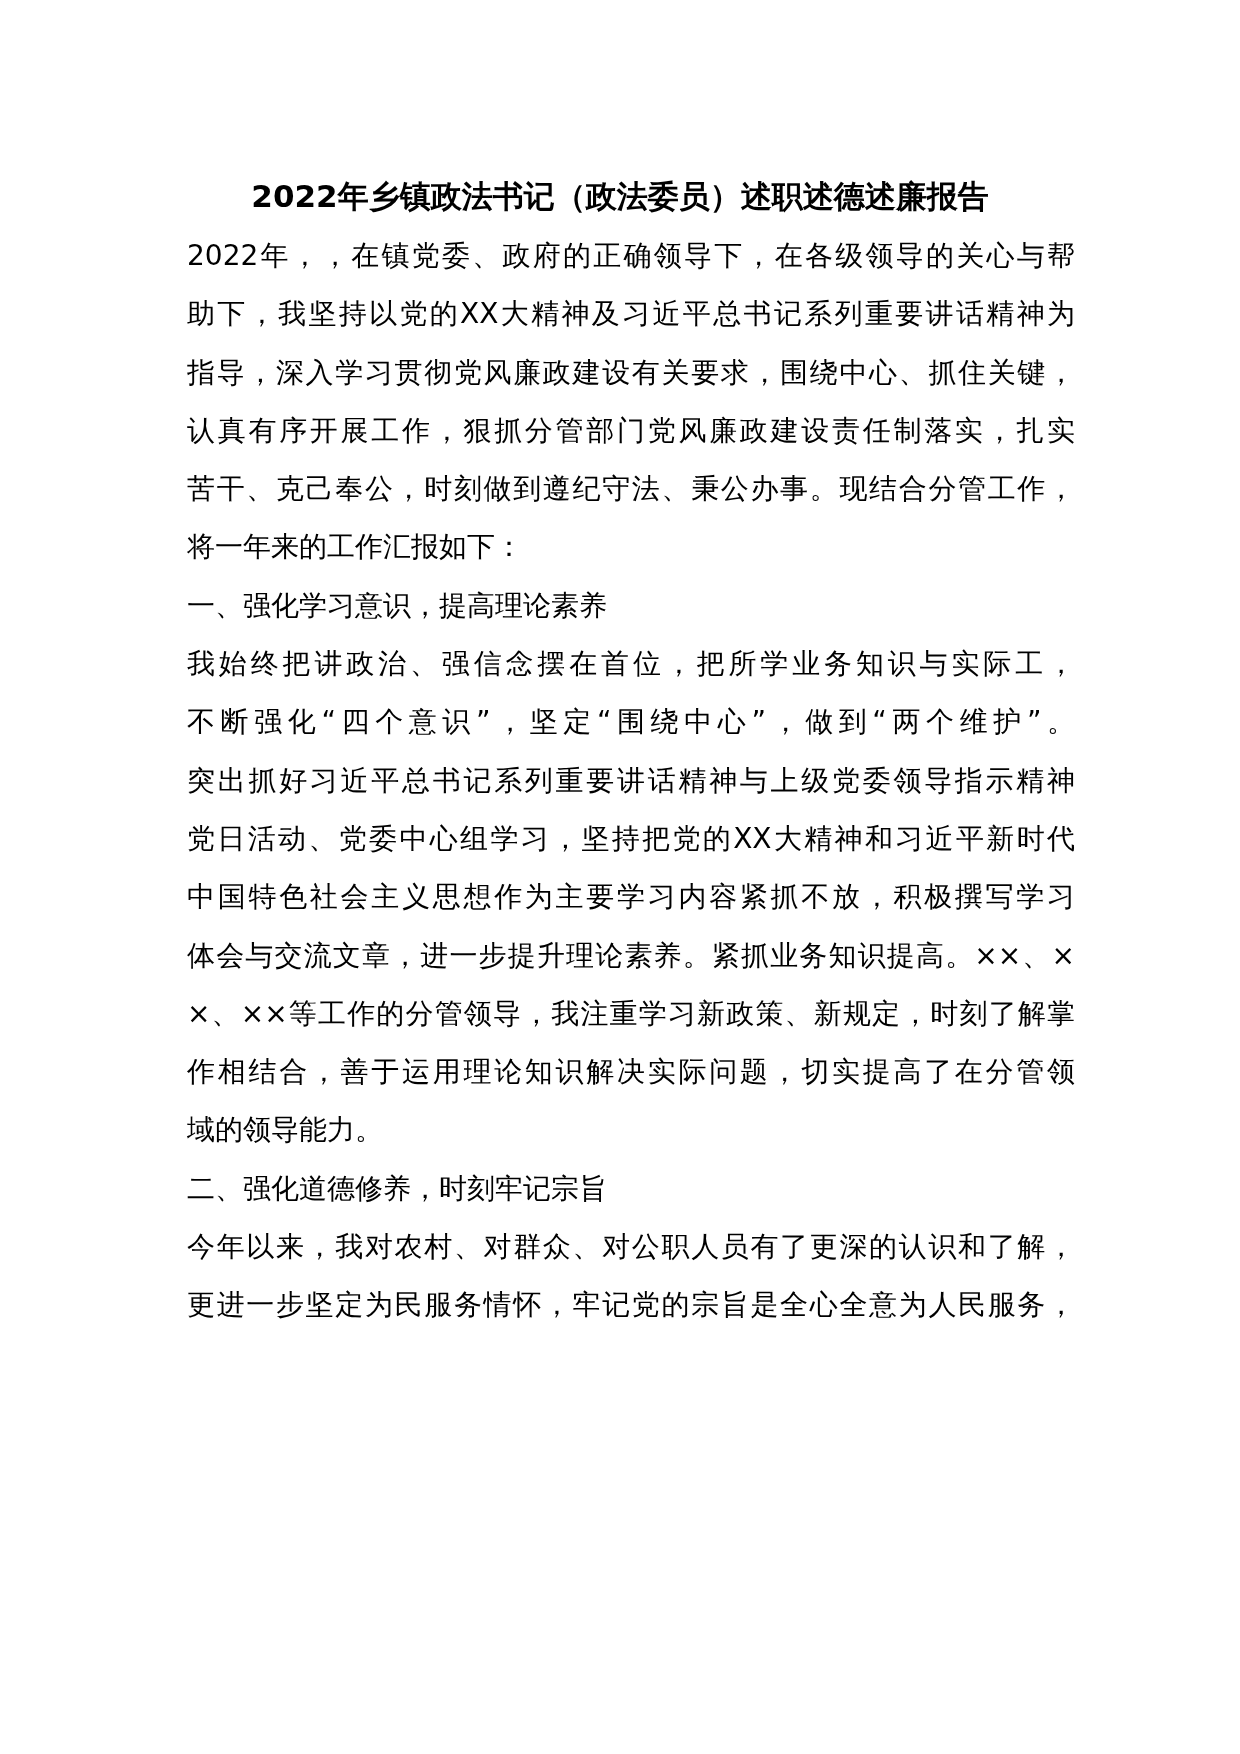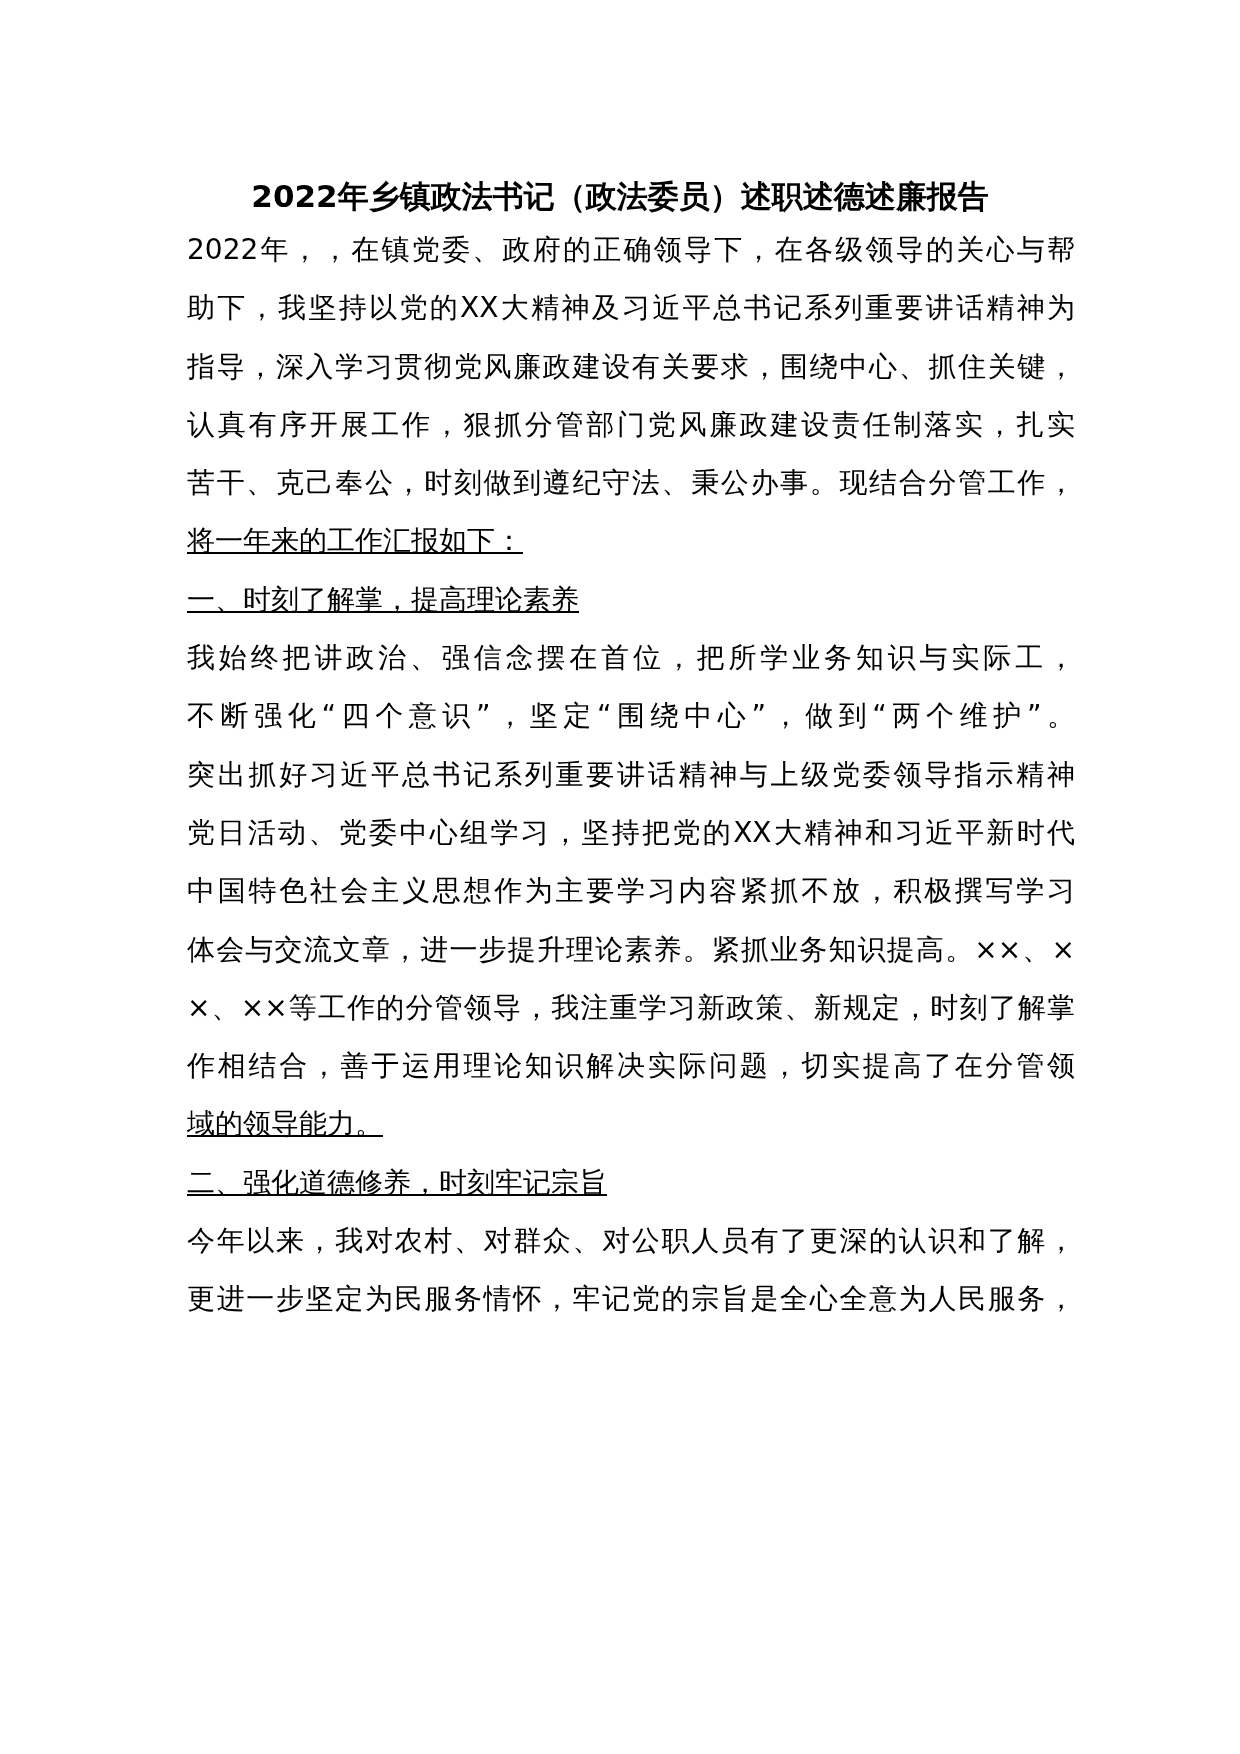--- a/index.html
+++ b/index.html
@@ -31,52 +31,51 @@
       text-align: center;
       font-size: 31px;
       font-weight: bold;
       line-height: 40px;
       letter-spacing: 0px;
       white-space: nowrap;
     }
     .body-lines {
       position: absolute;
       left: 187px;
-      top: 230px;
+      top: 236px;
       width: 888px;
     }
     .line {
       height: 58.3px;
       line-height: 40px;
       font-size: 28px;
       white-space: nowrap;
       overflow: visible;
       text-align: justify;
       text-align-last: justify;
       letter-spacing: 0px;
     }
     .line.last {
       text-align-last: left;
-      text-decoration: underline;
     }
   </style>
 </head>
 <body>
 
 <div class="page">
   <div class="title">2022年乡镇政法书记（政法委员）述职述德述廉报告</div>
 
   <div class="body-lines">
     <div class="line">2022年，，在镇党委、政府的正确领导下，在各级领导的关心与帮</div>
     <div class="line">助下，我坚持以党的XX大精神及习近平总书记系列重要讲话精神为</div>
     <div class="line">指导，深入学习贯彻党风廉政建设有关要求，围绕中心、抓住关键，</div>
     <div class="line">认真有序开展工作，狠抓分管部门党风廉政建设责任制落实，扎实</div>
     <div class="line">苦干、克己奉公，时刻做到遵纪守法、秉公办事。现结合分管工作，</div>
     <div class="line last">将一年来的工作汇报如下：</div>
-    <div class="line last">一、时刻了解掌，提高理论素养</div>
+    <div class="line last">一、强化学习意识，提高理论素养</div>
     <div class="line">我始终把讲政治、强信念摆在首位，把所学业务知识与实际工，</div>
     <div class="line">不断强化“四个意识”，坚定“围绕中心”，做到“两个维护”。</div>
     <div class="line">突出抓好习近平总书记系列重要讲话精神与上级党委领导指示精神</div>
     <div class="line">党日活动、党委中心组学习，坚持把党的XX大精神和习近平新时代</div>
     <div class="line">中国特色社会主义思想作为主要学习内容紧抓不放，积极撰写学习</div>
     <div class="line">体会与交流文章，进一步提升理论素养。紧抓业务知识提高。××、×</div>
     <div class="line">×、××等工作的分管领导，我注重学习新政策、新规定，时刻了解掌</div>
     <div class="line">作相结合，善于运用理论知识解决实际问题，切实提高了在分管领</div>
     <div class="line last">域的领导能力。</div>
     <div class="line last">二、强化道德修养，时刻牢记宗旨</div>

